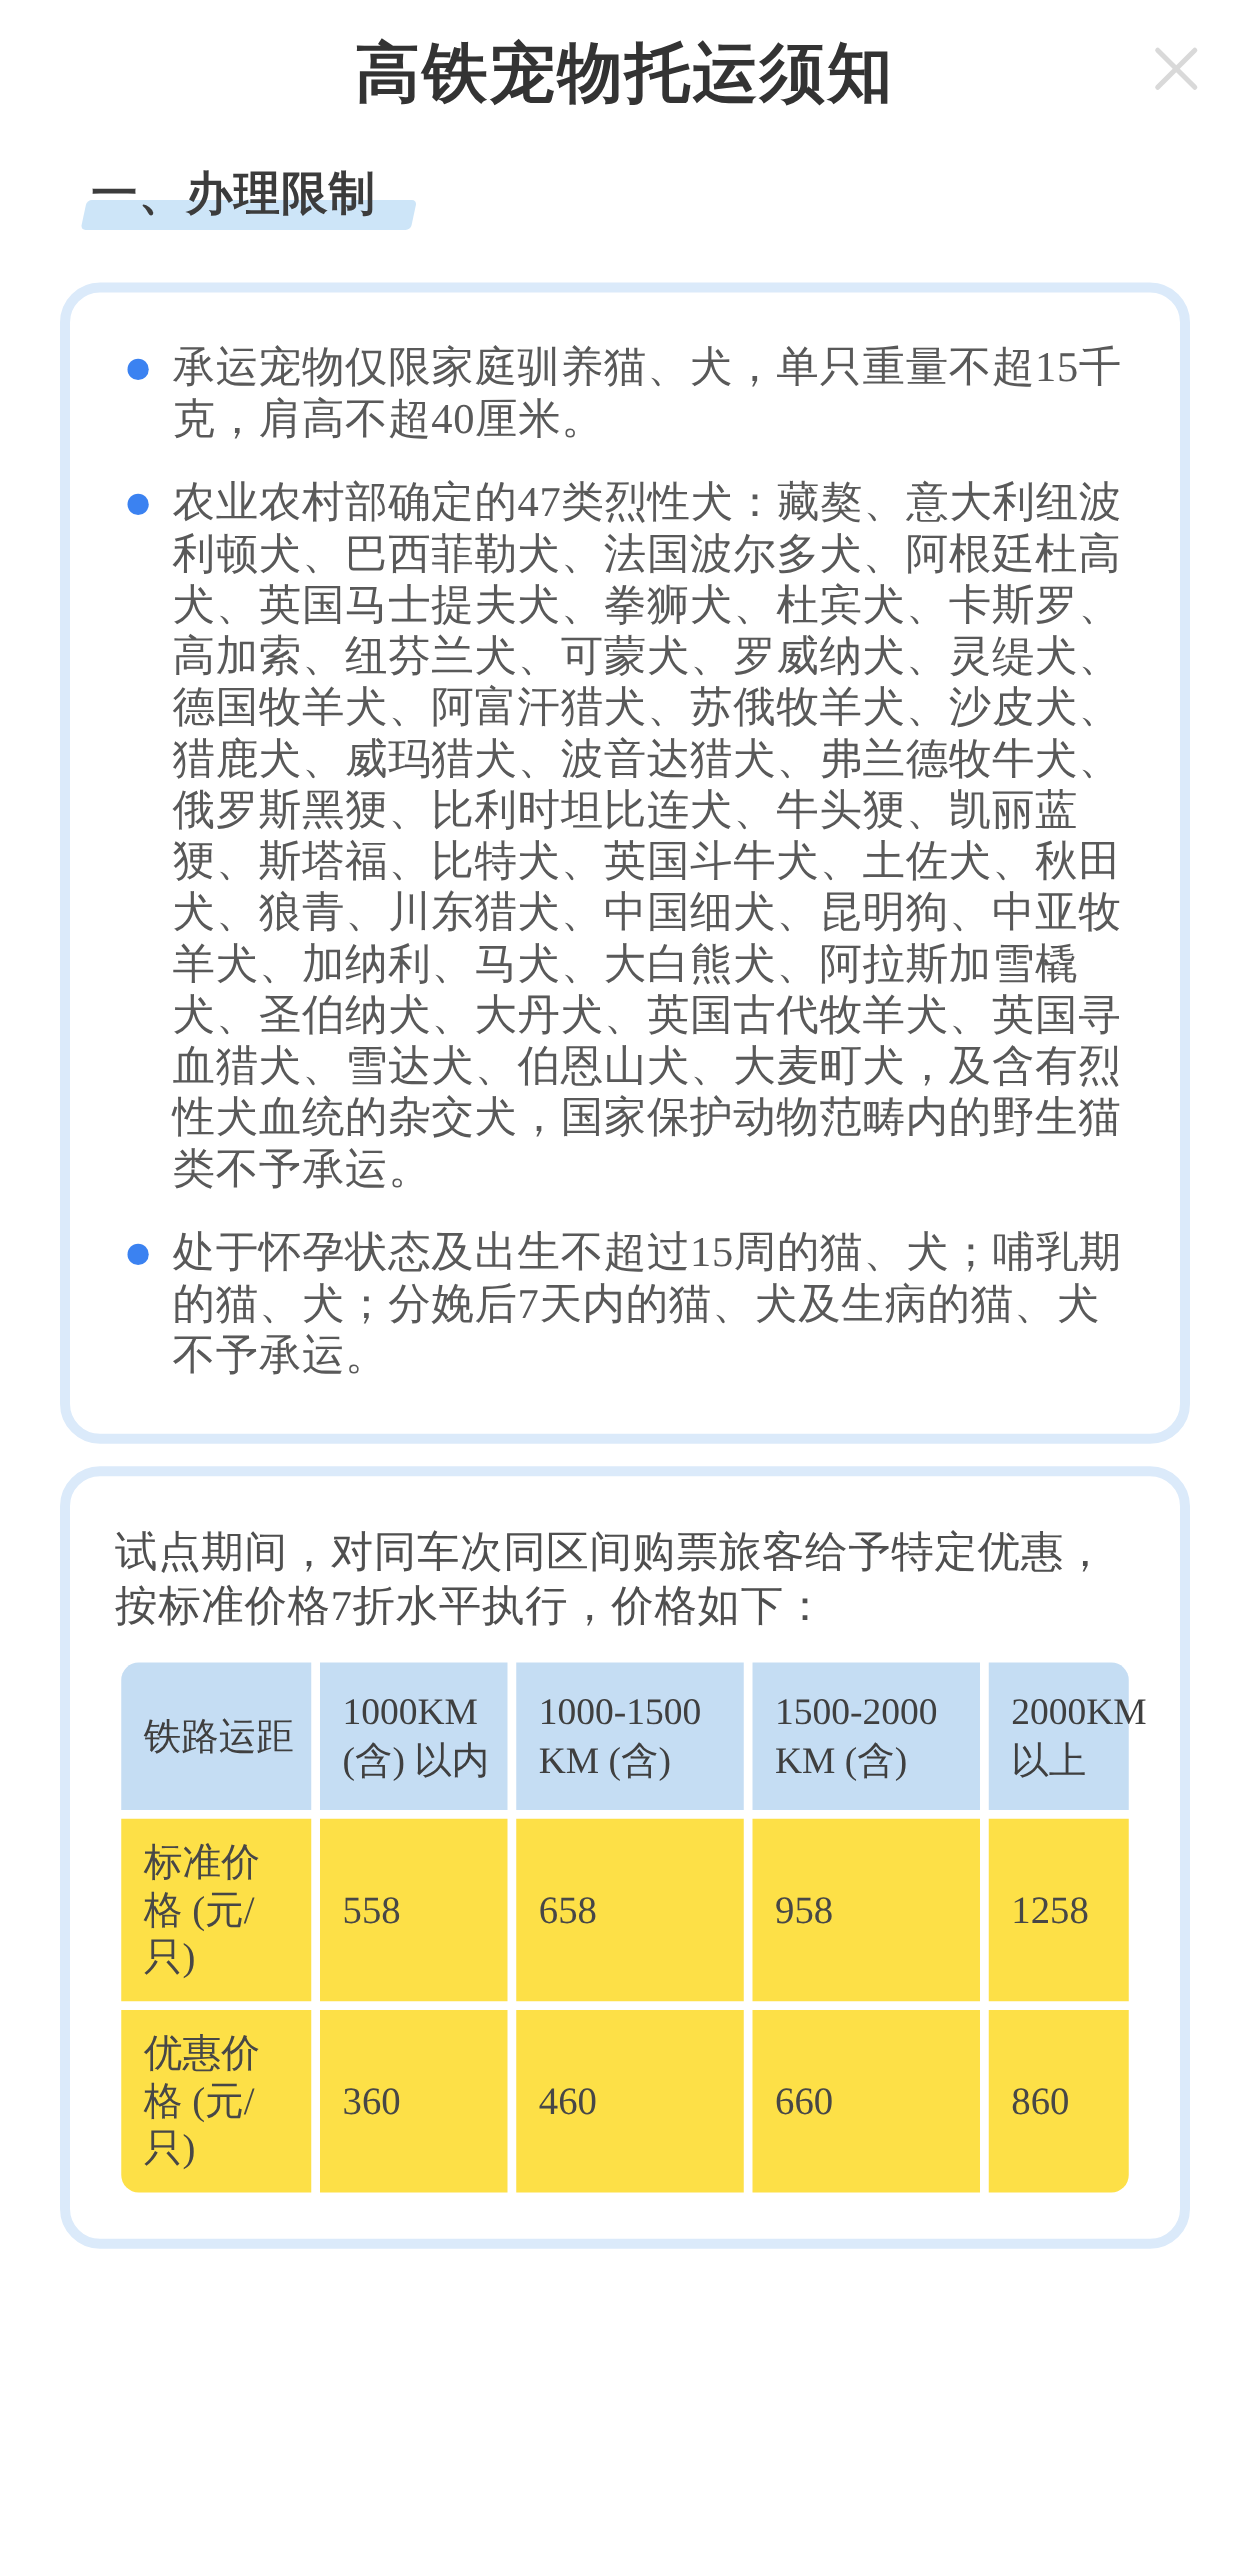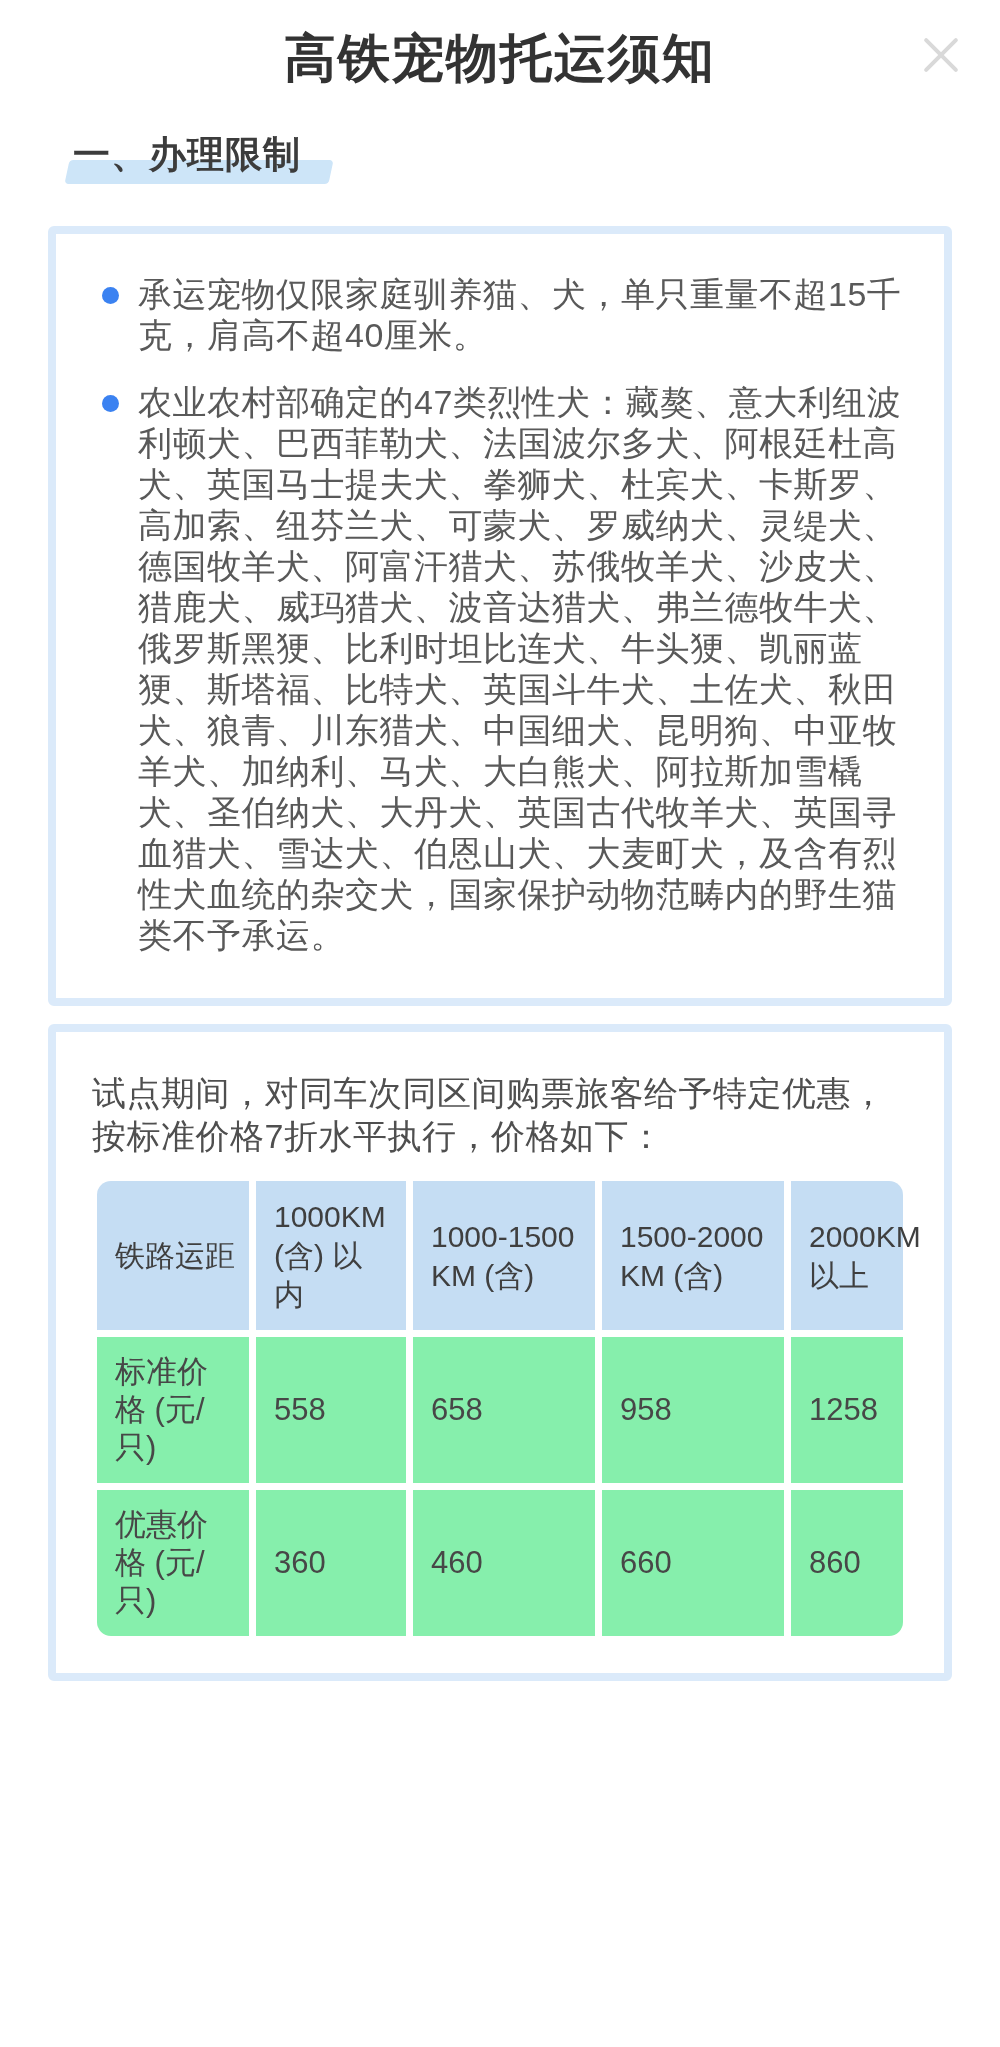--- a/index.html
+++ b/index.html
@@ -66,21 +66,22 @@
     background: #cde5f8;
     border-radius: 4px;
     transform: skewX(-12deg);
   }
 
   
   .card {
     margin: 0 48px;
     background: #ffffff;
     border: 8px solid #dbeafa;
-    border-radius: 6px;
+    border-radius: 32px;
+    font-family: Liberation Serif, serif;
   }
   .card.restrictions { margin-top: 46px; padding: 40px 34px 42px 32px; }
   .card.pricing      { margin-top: 18px; padding: 34px 34px 30px 34px; }
 
   
   ul.rules { list-style: none; display: flex; flex-direction: column; gap: 26px; }
   ul.rules li { display: flex; align-items: flex-start; }
   .bullet-dot {
     flex: none;
     width: 17px; height: 17px;
@@ -122,21 +123,21 @@
   }
   table.price-table th {
     background: #c5ddf3;
     color: #3f3f3f;
     font-size: 30px;
     line-height: 39px;
     font-weight: 500;
     height: 118px;
   }
   table.price-table td {
-    background: #86efac;
+    background: #fde047;
     color: #474747;
     font-size: 31px;
     line-height: 38px;
     font-weight: 500;
   }
   tr.row-standard td { height: 122px; }
   tr.row-discount td { height: 108px; }
   table.price-table th:first-child { border-radius: 14px 0 0 0; }
   table.price-table th:last-child  { border-radius: 0 14px 0 0; }
   tr.row-discount td:first-child   { border-radius: 0 0 0 14px; }
@@ -160,20 +161,24 @@
 
   <div class="card restrictions">
     <ul class="rules">
       <li>
         <span class="bullet-dot"></span>
         <span class="rule-text">承运宠物仅限家庭驯养猫、犬，单只重量不超15千克，肩高不超40厘米。</span>
       </li>
       <li>
         <span class="bullet-dot"></span>
         <span class="rule-text">农业农村部确定的47类烈性犬：藏獒、意大利纽波利顿犬、巴西菲勒犬、法国波尔多犬、阿根廷杜高犬、英国马士提夫犬、拳狮犬、杜宾犬、卡斯罗、高加索、纽芬兰犬、可蒙犬、罗威纳犬、灵缇犬、德国牧羊犬、阿富汗猎犬、苏俄牧羊犬、沙皮犬、猎鹿犬、威玛猎犬、波音达猎犬、弗兰德牧牛犬、俄罗斯黑㹴、比利时坦比连犬、牛头㹴、凯丽蓝㹴、斯塔福、比特犬、英国斗牛犬、土佐犬、秋田犬、狼青、川东猎犬、中国细犬、昆明狗、中亚牧羊犬、加纳利、马犬、大白熊犬、阿拉斯加雪橇犬、圣伯纳犬、大丹犬、英国古代牧羊犬、英国寻血猎犬、雪达犬、伯恩山犬、大麦町犬，及含有烈性犬血统的杂交犬，国家保护动物范畴内的野生猫类不予承运。</span>
+      </li>
+      <li>
+        <span class="bullet-dot"></span>
+        <span class="rule-text">处于怀孕状态及出生不超过15周的猫、犬；哺乳期的猫、犬；分娩后7天内的猫、犬及生病的猫、犬不予承运。</span>
       </li>
     </ul>
   </div>
 
 
   <div class="card pricing">
     <p class="intro">试点期间，对同车次同区间购票旅客给予特定优惠，按标准价格7折水平执行，价格如下：</p>
 
     <table class="price-table">
       <colgroup>

